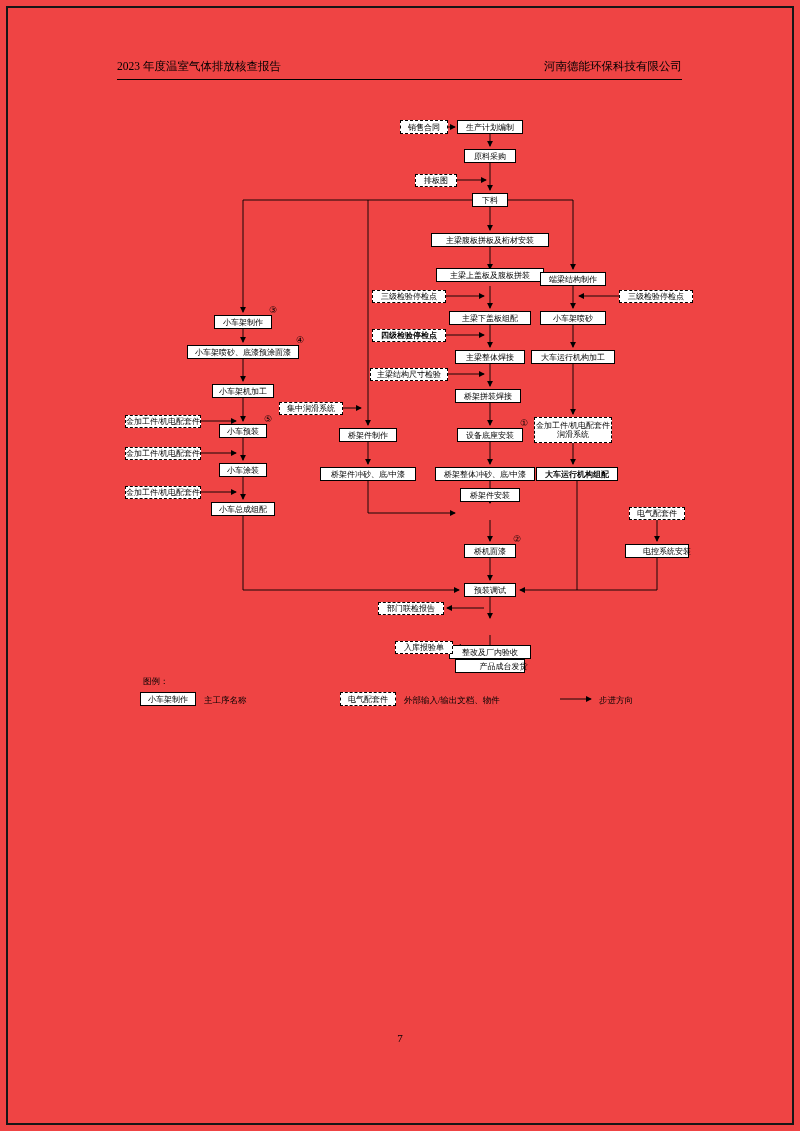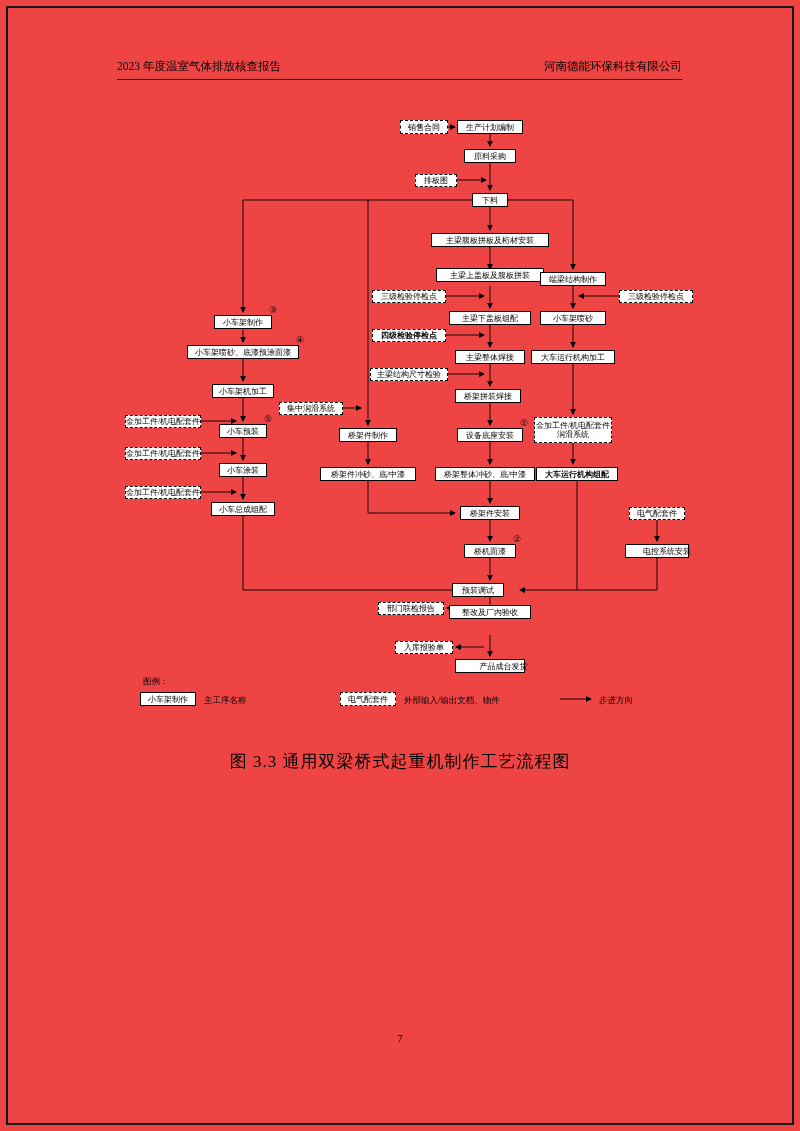--- a/index.html
+++ b/index.html
@@ -132,34 +132,34 @@
         <div class="node" style="left: 455px; top: 389px; width: 66px; height: 14px; font-family: Liberation Serif, serif;">
           <span>桥架拼装焊接</span>
         </div>
         <div class="node" style="left: 457px; top: 428px; width: 66px; height: 14px;">
           <span>设备底座安装</span>
           <span class="sup">①</span>
         </div>
         <div class="node" style="left: 435px; top: 467px; width: 100px; height: 14px;">
           <span>桥架整体冲砂、底/中漆</span>
         </div>
-        <div class="node" style="left: 460px; top: 506px; width: 60px; height: 14px; text-align: right;">
+        <div class="node" style="left: 460px; top: 488px; width: 60px; height: 14px; text-align: right;">
           <span>桥架件安装</span>
         </div>
         <div class="node" style="left: 464px; top: 544px; width: 52px; height: 14px;">
           <span>桥机面漆</span>
           <span class="sup">②</span>
         </div>
-        <div class="node" style="left: 452px; top: 583px; width: 52px; height: 14px;">
+        <div class="node" style="left: 464px; top: 583px; width: 52px; height: 14px;">
           <span>预装调试</span>
         </div>
         <div class="node dashed" style="left: 378px; top: 601.5px; width: 66px; height: 13px;">
           <span>部门联检报告</span>
         </div>
-        <div class="node" style="left: 449px; top: 605px; width: 82px; height: 14px;">
+        <div class="node" style="left: 449px; top: 645px; width: 82px; height: 14px;">
           <span>整改及厂内验收</span>
         </div>
         <div class="node dashed" style="left: 395px; top: 640.5px; width: 58px; height: 13px;">
           <span>入库报验单</span>
         </div>
         <div class="node" style="left: 455px; top: 659px; width: 70px; height: 14px; padding-left: 27px;">
           <span>产品成台发货</span>
         </div>
         <div class="node" style="left: 540px; top: 272px; width: 66px; height: 14px;">
           <span>端梁结构制作</span>
@@ -231,15 +231,14 @@
       <span>小车架制作</span>
     </div>
     <div class="legend-label" style="left:204px;top:695px">主工序名称</div>
     <div class="node dashed" style="left:340px;top:692px;width:56px;height:14px">
       <span>电气配套件</span>
     </div>
     <div class="legend-label" style="left:404px;top:695px">外部输入/输出文档、物件</div>
     <div class="legend-label" style="left:599px;top:695px">步进方向</div>
   </div>
 
-  <div class="caption">图 3.3  通用双梁桥式起重机制作工艺流程图</div>
   <div class="pagenum">7</div>
 </div>
 
 </body></html>

